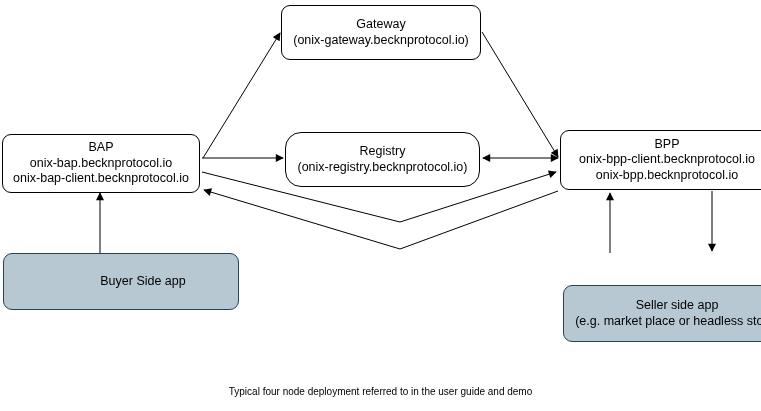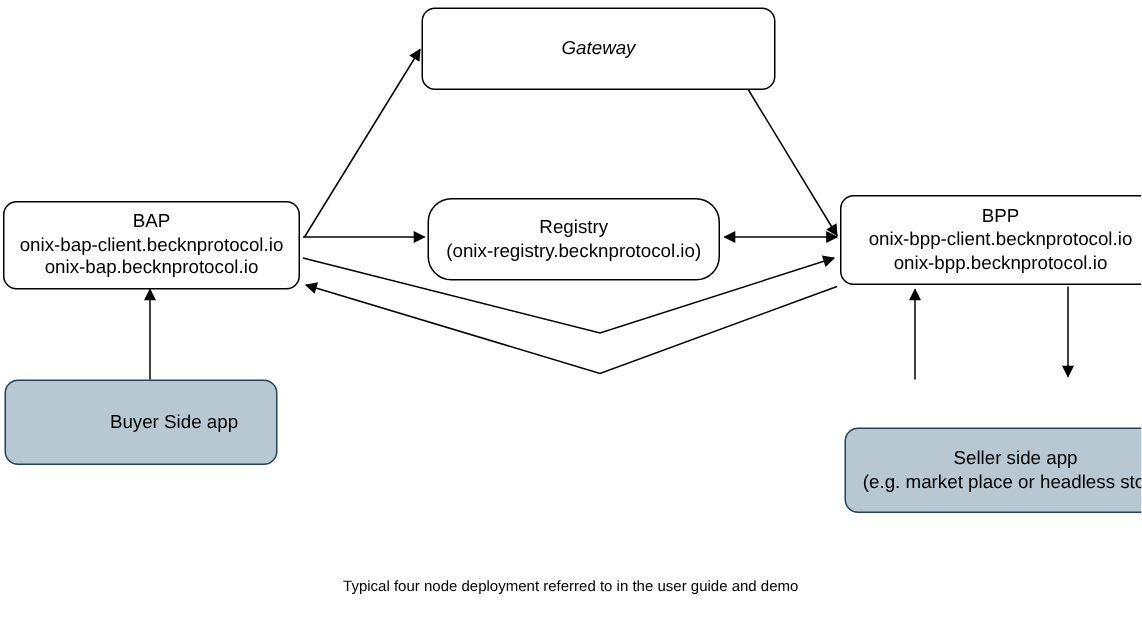--- a/index.html
+++ b/index.html
@@ -36,25 +36,25 @@
     text-align: center;
     font-size: 12.5px;
     line-height: 15.5px;
     color: #000000;
     white-space: nowrap;
   }
   .node.app {
     background: var(--app-fill);
     border-color: var(--app-stroke);
   }
-  .node-gateway  { left: 281px; top: 5px;   width: 236px; height: 55px; font-style: italic; }
+  .node-gateway  { left: 281px; top: 5px;   width: 200px; height: 55px; }
   .node-bap      { left: 2px;   top: 134px; width: 198px; height: 59px; }
   .node-registry { left: 285px; top: 132px; width: 195px; height: 55px; border-radius: 16px; }
   .node-bpp      { left: 560px; top: 130px; width: 214px; height: 60px; }
-  .node-buyer    { left: 3px;   top: 253px; width: 182px; height: 57px; padding-left: 44px; }
+  .node-buyer    { left: 3px;   top: 253px; width: 236px; height: 57px; padding-left: 44px; }
   .node-seller   { left: 563px; top: 253px; width: 228px; height: 57px; margin-top: 32px; }
   .caption {
     position: absolute;
     left: 0; top: 386px;
     width: 100%;
     text-align: center;
     font-size: 10px;
     color: #000000;
   }
   svg line, svg polyline {
@@ -89,26 +89,27 @@
 
     <line x1="100" y1="253" x2="100" y2="193" marker-end="url(#ah)"></line>
 
     <line x1="610" y1="253" x2="610" y2="193" marker-end="url(#ah)"></line>
 
     <line x1="712" y1="191" x2="712" y2="251" marker-end="url(#ah)"></line>
   </svg>
 
   <div class="node node-gateway">
     <div>Gateway</div>
+    <div>(onix-gateway.becknprotocol.io)</div>
   </div>
 
   <div class="node node-bap">
     <div>BAP</div>
+    <div>onix-bap.becknprotocol.io</div>
     <div>onix-bap-client.becknprotocol.io</div>
-    <div>onix-bap.becknprotocol.io</div>
   </div>
 
   <div class="node node-registry">
     <div>Registry</div>
     <div>(onix-registry.becknprotocol.io)</div>
   </div>
 
   <div class="node node-bpp">
     <div>BPP</div>
     <div>onix-bpp-client.becknprotocol.io</div>

